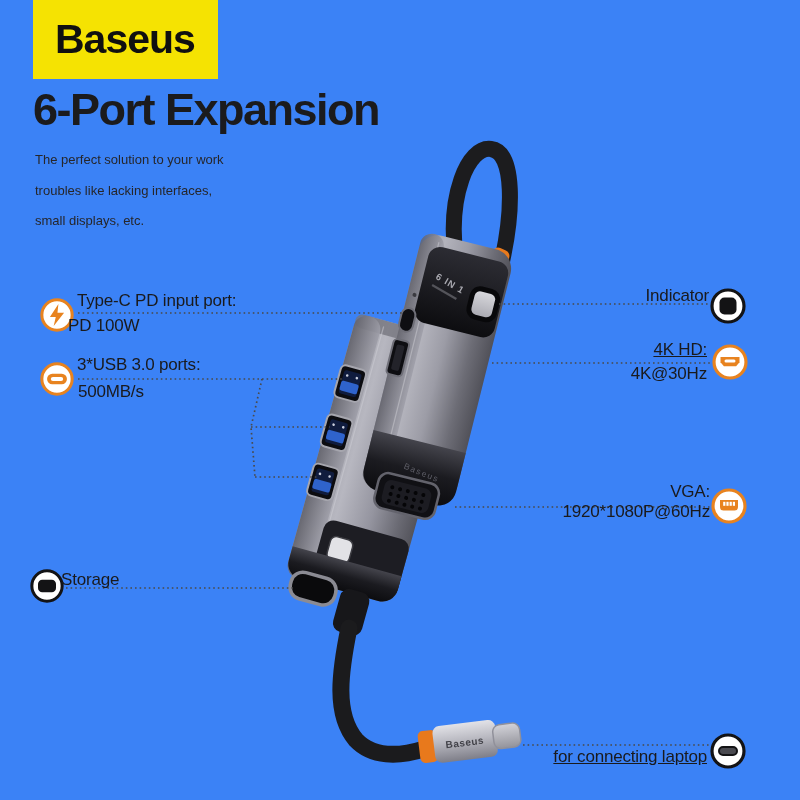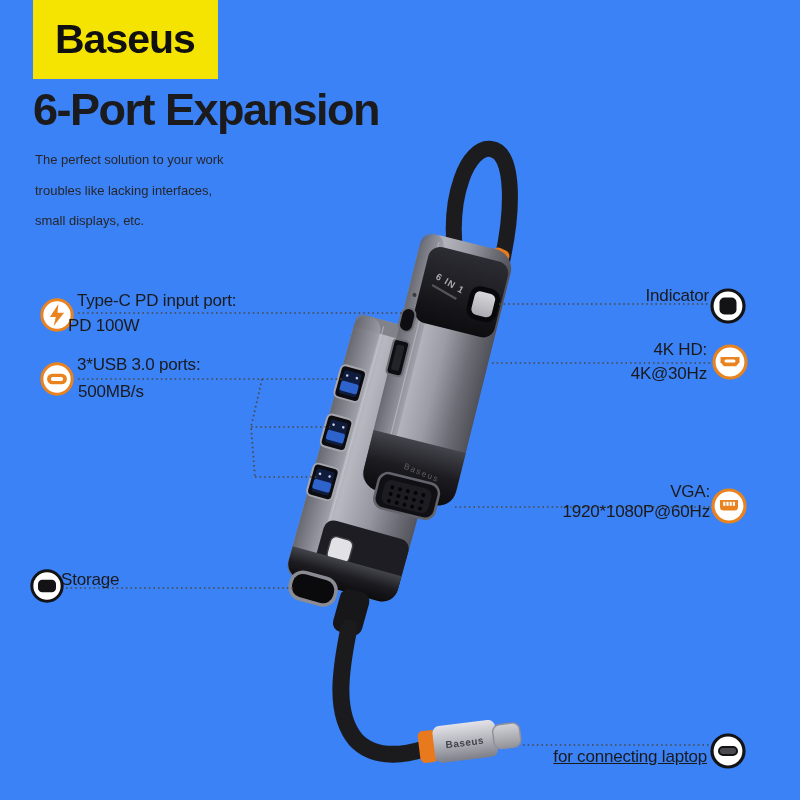--- a/index.html
+++ b/index.html
@@ -28,21 +28,21 @@
   .ic-r1{left:709px;top:287px;}
   .ic-r2{left:711px;top:343px;}
   .ic-r3{left:710px;top:487px;}
   .ic-r4{left:709px;top:732px;}
   .co-l1-title{left:77px;top:291px;}
   .co-l1-sub{left:68px;top:316px;}
   .co-l2-title{left:77px;top:355px;}
   .co-l2-sub{left:78px;top:382px;}
   .co-l3-title{left:61px;top:570px;}
   .co-r1-title{right:91px;top:286px;}
-  .co-r2-title{right:93px;top:340px;}
+  .co-r2-title{right:93px;top:340px;text-decoration:underline;}
   .co-r2-sub{right:93px;top:364px;}
   .co-r3-title{right:90px;top:482px;}
   .co-r3-sub{right:90px;top:502px;}
   .co-r4-title{right:92px;top:724px;}
   .co-r4-sub{right:93px;top:747px;text-decoration:underline;}
 </style>
 </head>
 <body>
 
 <div class="stage">

